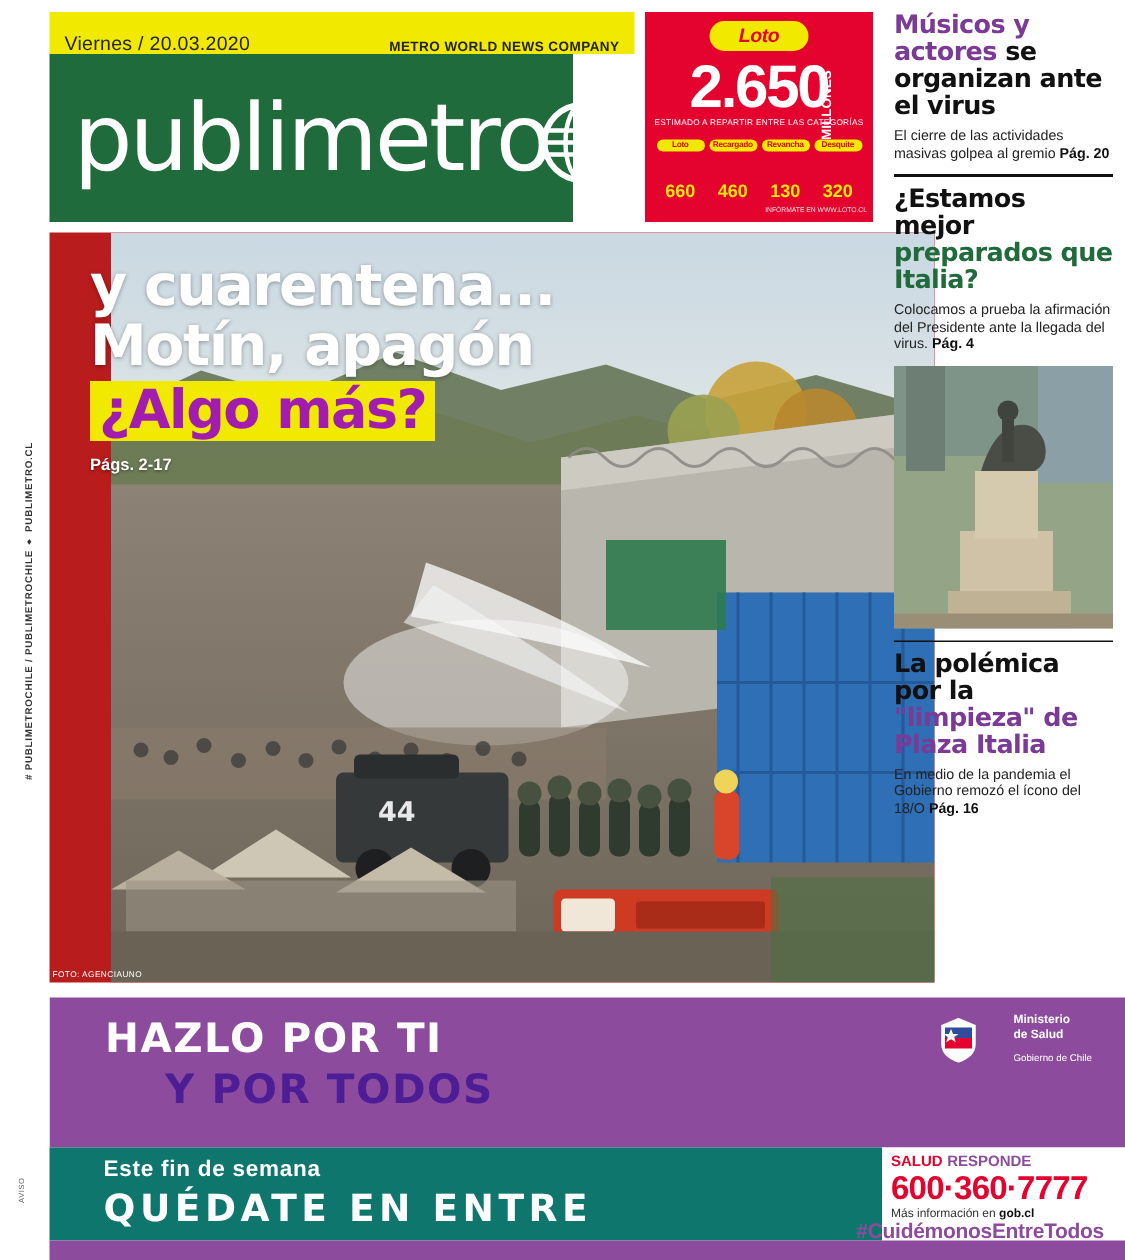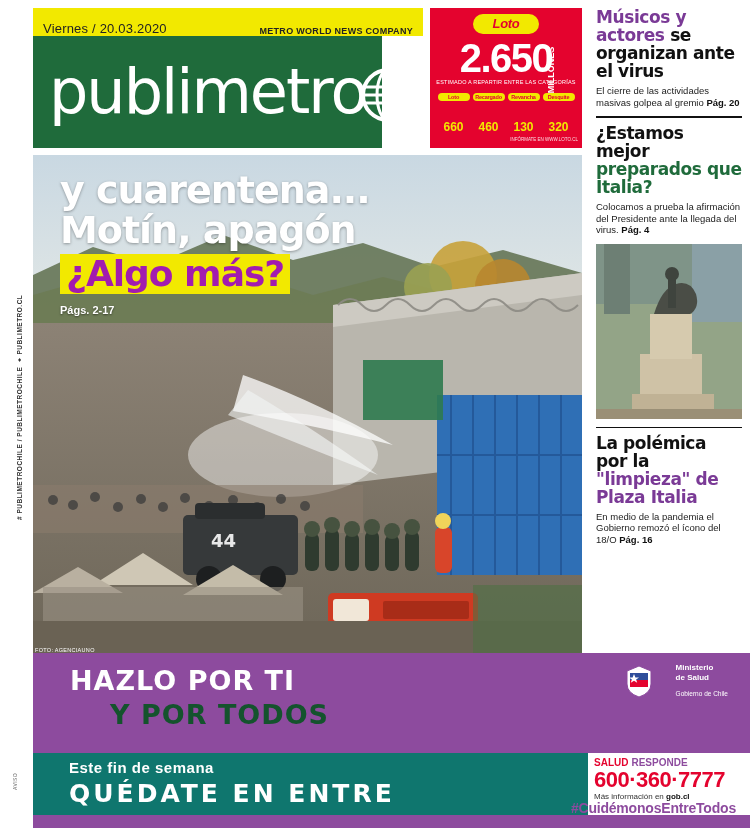--- a/index.html
+++ b/index.html
@@ -173,21 +173,22 @@
     letter-spacing: .5px;
     white-space: nowrap;
   }
 
   
   .photo {
     position: absolute;
     left: 33px; top: 155px;
     width: 549px; height: 500px;
     overflow: hidden;
-    background: #a21caf;
+    background: #b91c1c;
+    padding-left: 41px;
   }
   .photo svg { display: block; }
   .photo-credit {
     position: absolute;
     left: 2px; bottom: 2px;
     color: #fff;
     font-size: 5.5px;
     letter-spacing: .3px;
   }
 
@@ -258,21 +259,21 @@
     width: 146px;
     height: 175px;
     overflow: hidden;
     margin-top: 8px;
     background: #8a9a7e;
   }
 
   
   .ad {
     position: absolute;
-    left: 0; bottom: 12px;
+    left: 0; bottom: 0;
     width: 750px;
     height: 175px;
     background: #ffffff;
   }
   .ad-purple {
     position: absolute;
     left: 33px; top: 0;
     width: 717px; height: 100px;
     background: #8d4b9e;
   }
@@ -296,21 +297,21 @@
     left: 70px; top: 12px;
     color: #ffffff;
     font-size: 27px;
     font-weight: bold;
     letter-spacing: 1px;
     font-family: "DejaVu Sans", sans-serif;
   }
   .ad-title2 {
     position: absolute;
     left: 110px; top: 46px;
-    color: #14532d;
+    color: #4c1d95;
     font-size: 27px;
     font-weight: bold;
     letter-spacing: 1px;
     font-family: "DejaVu Sans", sans-serif;
   }
   .ad-gov {
     position: absolute;
     right: 22px; top: 10px;
     display: flex;
     align-items: center;

